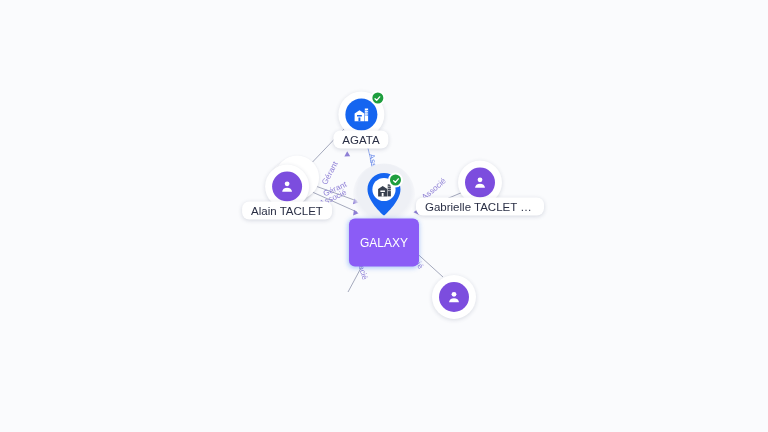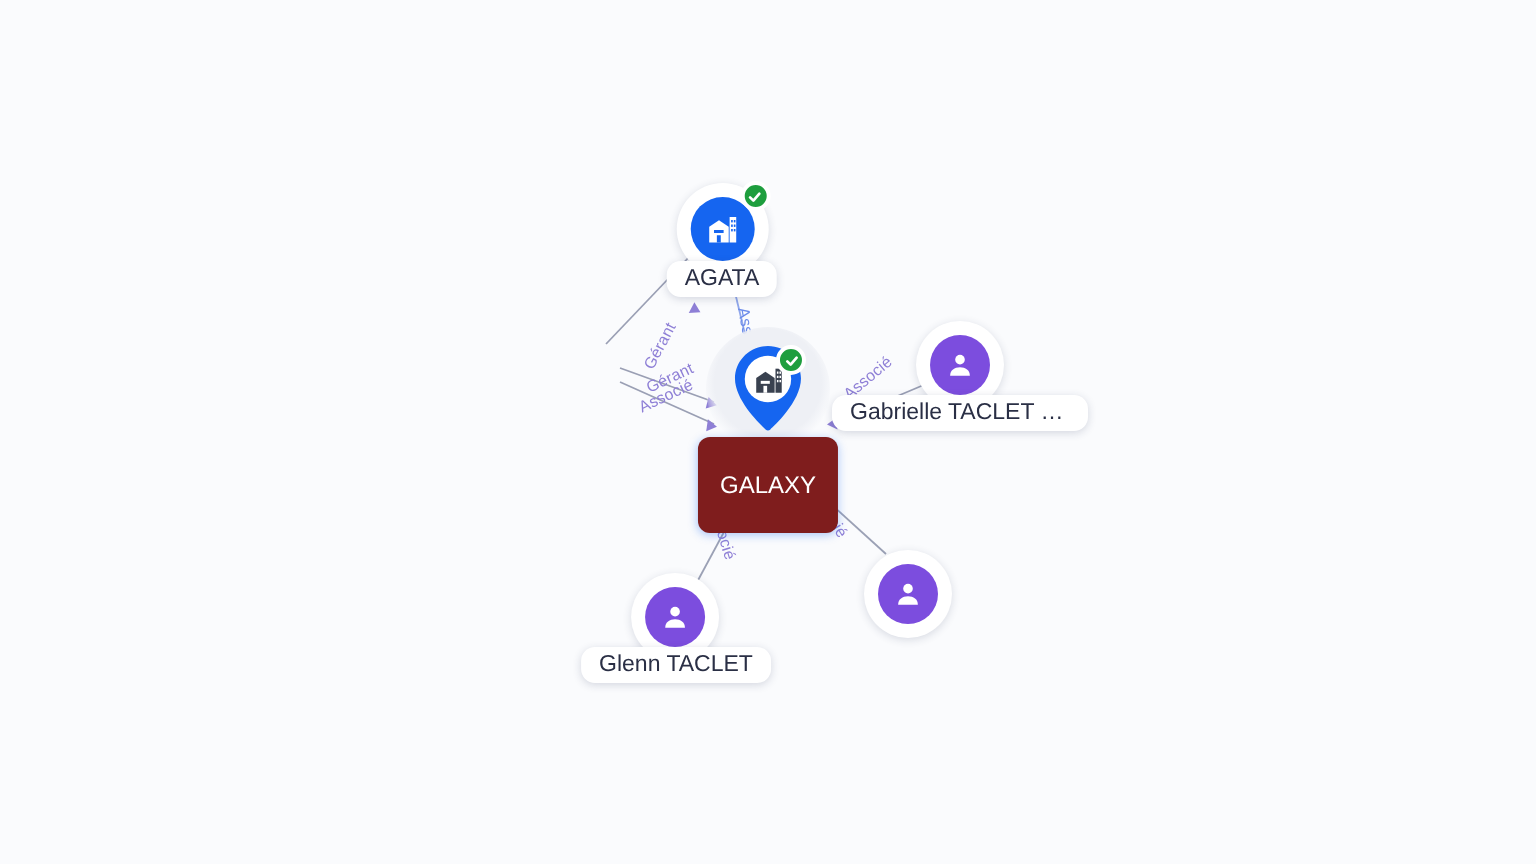--- a/index.html
+++ b/index.html
@@ -140,21 +140,21 @@
     border-radius: 7px;
     padding: 3px 9px;
     font-size: 11.5px;
     color: #2a2f45;
     white-space: nowrap;
     box-shadow: 0 1px 4px rgba(40,50,90,0.18);
     position: relative;
     z-index: 5;
   }
   .node-label.primary {
-    background: #7f1d1d;
+    background: #8b5cf6;
     color: #ffffff;
     font-size: 12px;
     border-radius: 6px;
     padding: 17px 11px;
     box-shadow: 0 1px 5px rgba(21,101,240,0.35);
   }
   .node-label.truncated {
     max-width: 110px;
     overflow: hidden;
     text-overflow: ellipsis;
@@ -246,44 +246,44 @@
       </div>
       <div class="badge" style="right:-1px; top:-1px;">
         <svg width="8" height="8" viewBox="0 0 24 24">
           <path fill="none" stroke="#ffffff" stroke-width="4" stroke-linecap="round" stroke-linejoin="round" d="M5 12.5l5 5L19 7"></path>
         </svg>
       </div>
     </div>
     <div class="node-label">AGATA</div>
   </div>
 
+  <div class="node" style="left:287px; top:192px;">
+    <div class="person-halo stacked">
+      <div class="avatar">
+        <svg width="16" height="16" viewBox="0 0 24 24">
+          <circle cx="12" cy="8" r="3.6" fill="#ffffff"></circle>
+          <path fill="#ffffff" d="M4.6 20c0-4.1 3.3-6.3 7.4-6.3s7.4 2.2 7.4 6.3z"></path>
+        </svg>
+      </div>
+    </div>
+    <div class="node-label">Alain TACLET</div>
+  </div>
 
   <div class="node" style="left:480px; top:188px;">
     <div class="person-halo">
       <div class="avatar">
         <svg width="16" height="16" viewBox="0 0 24 24">
           <circle cx="12" cy="8" r="3.6" fill="#ffffff"></circle>
           <path fill="#ffffff" d="M4.6 20c0-4.1 3.3-6.3 7.4-6.3s7.4 2.2 7.4 6.3z"></path>
         </svg>
       </div>
     </div>
     <div class="node-label truncated">Gabrielle TACLET (VE...</div>
   </div>
 
-  <div class="node" style="left:338px; top:314px;">
-    <div class="person-halo">
-      <div class="avatar">
-        <svg width="16" height="16" viewBox="0 0 24 24">
-          <circle cx="12" cy="8" r="3.6" fill="#ffffff"></circle>
-          <path fill="#ffffff" d="M4.6 20c0-4.1 3.3-6.3 7.4-6.3s7.4 2.2 7.4 6.3z"></path>
-        </svg>
-      </div>
-    </div>
-    <div class="node-label">Glenn TACLET</div>
-  </div>
 
   <div class="node" style="left:454px; top:297px;">
     <div class="person-halo">
       <div class="avatar">
         <svg width="16" height="16" viewBox="0 0 24 24">
           <circle cx="12" cy="8" r="3.6" fill="#ffffff"></circle>
           <path fill="#ffffff" d="M4.6 20c0-4.1 3.3-6.3 7.4-6.3s7.4 2.2 7.4 6.3z"></path>
         </svg>
       </div>
     </div>

